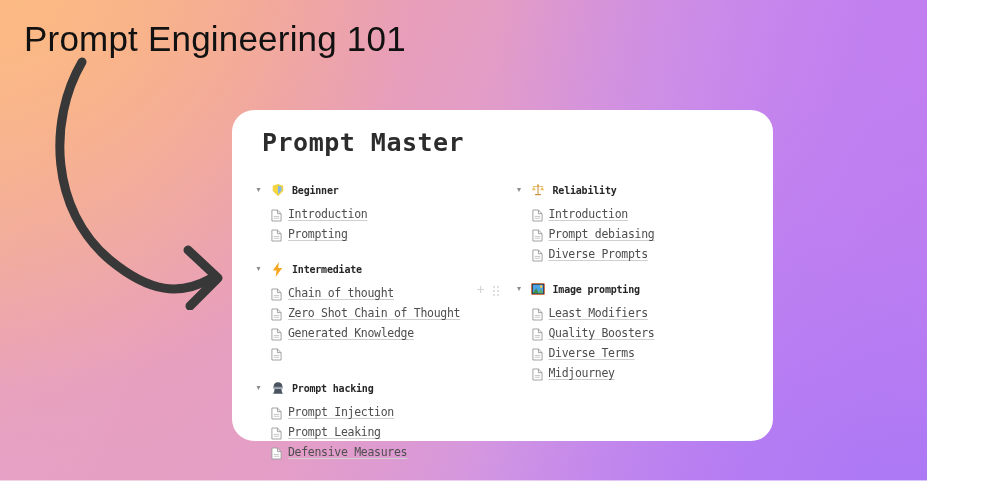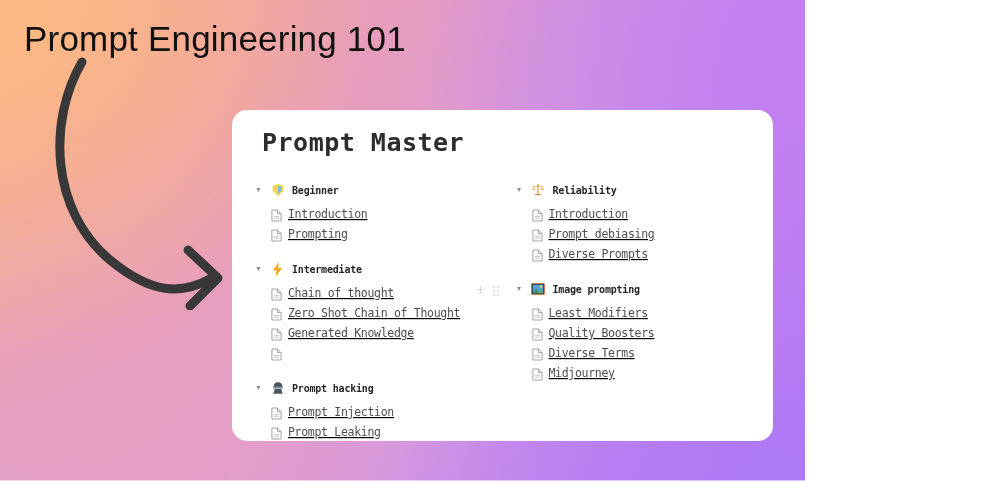--- a/index.html
+++ b/index.html
@@ -3,21 +3,21 @@
 <meta charset="utf-8">
 <style>
   * { box-sizing: border-box; margin: 0; padding: 0; }
   html, body {
     width: 1005px; height: 481px;
     overflow: hidden;
     font-family: "Liberation Sans", sans-serif;
   }
   #canvas {
     position: relative;
-    width: 805px; height: 481px;
+    width: 927px; height: 481px;
     background:
       linear-gradient(115deg,
         #f7b48a 0%,
         #f3a795 12%,
         #eb9fae 28%,
         #e49dc4 44%,
         #d396e2 62%,
         #c483ef 80%,
         #bd7af3 100%);
     overflow: hidden;
@@ -53,21 +53,21 @@
     width: 220px; height: 260px;
     pointer-events: none;
   }
 
   
   #card {
     position: absolute;
     left: 232px; top: 110px;
     width: 541px; height: 331px;
     background: #ffffff;
-    border-radius: 15px;
+    border-radius: 22px;
     padding: 18px 26px 10px 22px;
   }
   #card-title {
     font-family: "DejaVu Sans Mono", monospace;
     font-size: 25px;
     font-weight: 700;
     color: #2c2c2c;
     letter-spacing: 0.5px;
     margin: 0 0 22px 8px;
   }
@@ -112,21 +112,20 @@
     letter-spacing: -0.2px;
     white-space: nowrap;
   }
 
   .page-row {
     display: flex;
     align-items: center;
     gap: 6px;
     height: 20px;
     padding-left: 17px;
-    text-decoration: underline;
   }
   .doc-icon { flex: 0 0 11px; width: 11px; height: 13px; }
   .page-label {
     font-family: "DejaVu Sans Mono", monospace;
     font-size: 11.5px;
     color: #4e4e4e;
     letter-spacing: -0.3px;
     white-space: nowrap;
     text-decoration: underline;
     text-decoration-color: #cfcfcf;
@@ -280,20 +279,30 @@
           </div>
           <div class="page-row">
             <span class="doc-icon">
               <svg width="11" height="13" viewBox="0 0 12 14">
                   <path d="M1 1 h6 l4 4 v8 h-10 Z" fill="#fff" stroke="#9a9a9a" stroke-width="1"></path>
                   <path d="M7 1 v4 h4" fill="none" stroke="#9a9a9a" stroke-width="1"></path>
                   <path d="M3 8 h6 M3 10 h6" stroke="#bdbdbd" stroke-width="0.9"></path>
                 </svg>
             </span>
             <span class="page-label">Prompt Leaking</span>
+          </div>
+          <div class="page-row">
+            <span class="doc-icon">
+              <svg width="11" height="13" viewBox="0 0 12 14">
+                  <path d="M1 1 h6 l4 4 v8 h-10 Z" fill="#fff" stroke="#9a9a9a" stroke-width="1"></path>
+                  <path d="M7 1 v4 h4" fill="none" stroke="#9a9a9a" stroke-width="1"></path>
+                  <path d="M3 8 h6 M3 10 h6" stroke="#bdbdbd" stroke-width="0.9"></path>
+                </svg>
+            </span>
+            <span class="page-label">Defensive Measures</span>
           </div>
         </div>
 
       </div>
 
       <div class="column right">
 
         <div class="section">
           <div class="section-head">
             <span class="toggle">▾</span>

